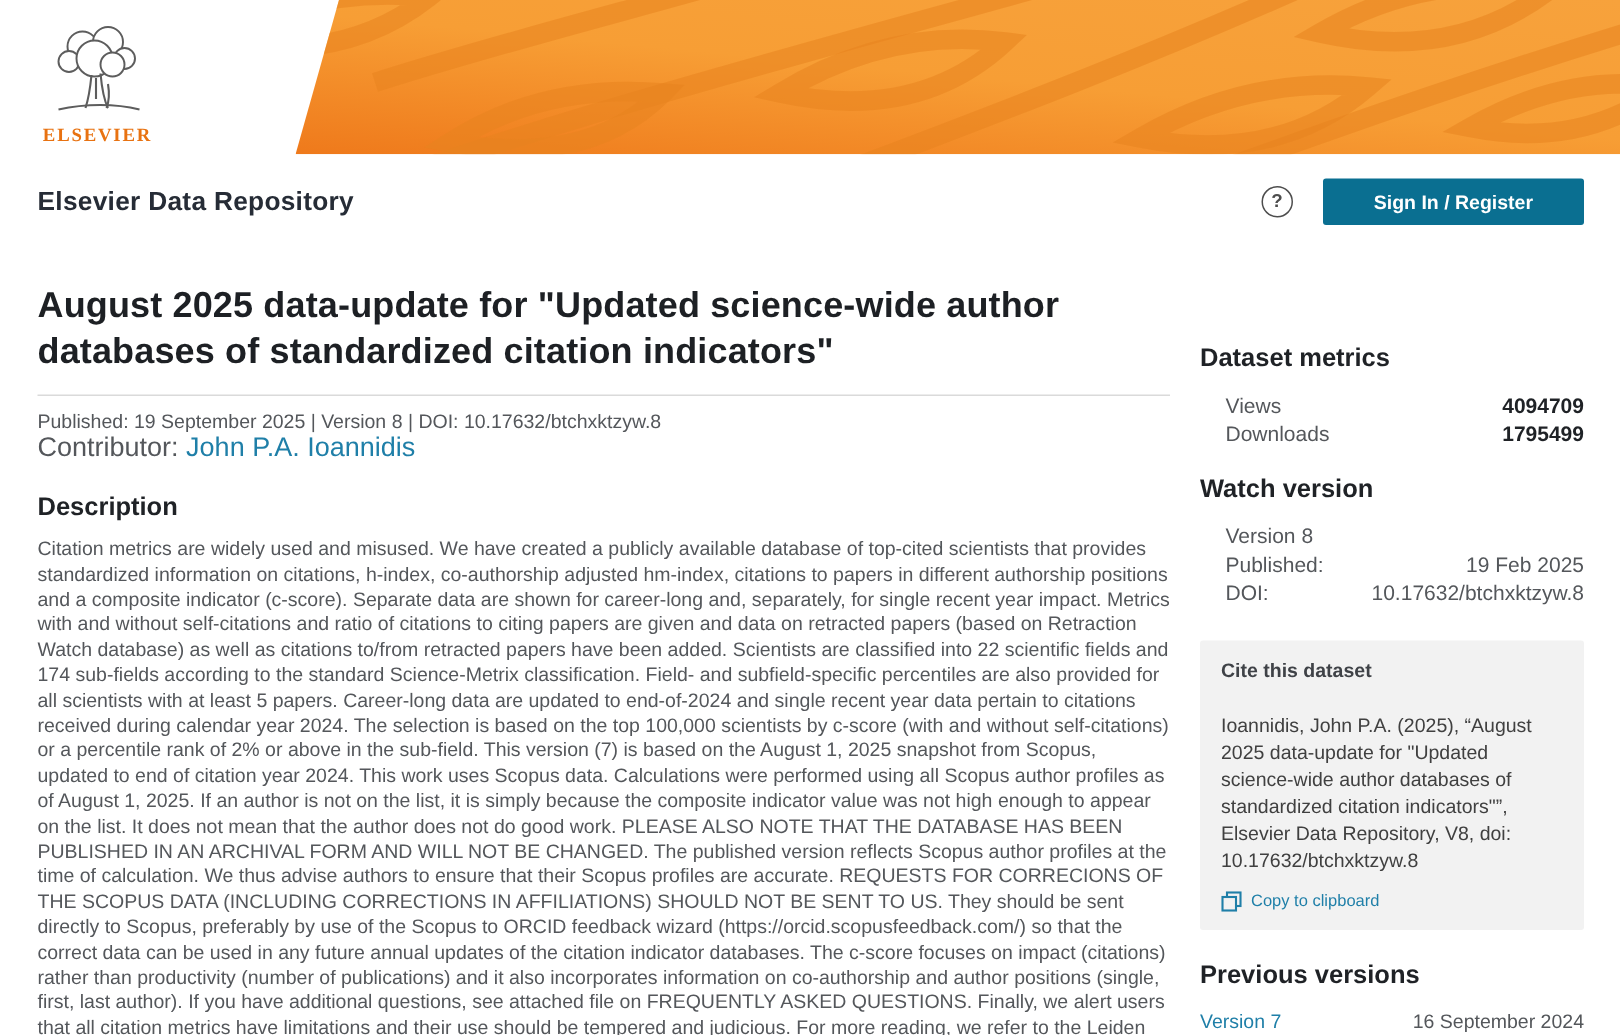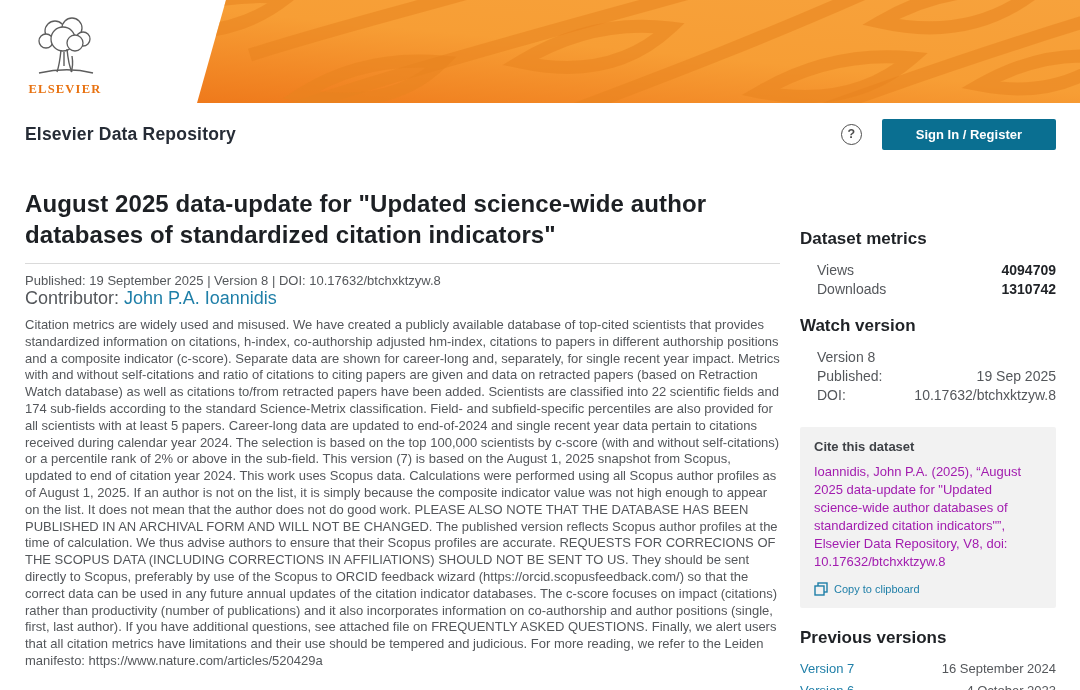--- a/index.html
+++ b/index.html
@@ -51,21 +51,21 @@
   .kv-row { display:flex; justify-content:space-between; font-size:14px; line-height:17px;
             margin-bottom:2px;margin-left:17px; }
   .kv-row .k { color:#54575b; }
   .kv-row .v { color:#1f2226; font-weight:700; }
   .kv-row .v-plain { color:#54575b; text-align:right; }
   .mt18 { margin-top:18px; }
   .mt20 { margin-top:20px; }
 
   .cite-box { background:#f2f2f2; border-radius:2px; margin-top:23px; padding:12px 14px 12px 14px; }
   .cite-h { font-size:13px; font-weight:700; color:#3f4247; }
-  .cite-text { font-size:13px; line-height:18px; color:#a21caf; margin-top:9px; }
+  .cite-text { font-size:13px; line-height:18px; color:#404040; margin-top:21px; }
   .copy-link { display:flex; align-items:center; gap:6px; margin-top:11px;
                font-size:11px; color:#1f7fa8; cursor:pointer; }
 
   .ver-rows { margin-top:10px; }
   .ver-row { display:flex; justify-content:space-between; font-size:13px; line-height:22px; }
   .ver-row .date { color:#54575b; }
 </style>
 </head>
 <body>
 
@@ -130,45 +130,46 @@
   <div class="main">
 
     <div class="col-left">
       <h1 class="dataset-title">August 2025 data-update for "Updated science-wide author databases of standardized citation indicators"</h1>
       <hr class="divider">
       <div class="meta-line">Published: 19 September 2025 | Version 8 | DOI: 10.17632/btchxktzyw.8</div>
       <div class="meta-line2">
         <span>Contributor:</span>
         <a class="link">John P.A. Ioannidis</a>
       </div>
+      <h2 class="section-h">Description</h2>
       <p class="desc-text">Citation metrics are widely used and misused. We have created a publicly available database of top-cited scientists that provides standardized information on citations, h-index, co-authorship adjusted hm-index, citations to papers in different authorship positions and a composite indicator (c-score). Separate data are shown for career-long and, separately, for single recent year impact. Metrics with and without self-citations and ratio of citations to citing papers are given and data on retracted papers (based on Retraction Watch database) as well as citations to/from retracted papers have been added. Scientists are classified into 22 scientific fields and 174 sub-fields according to the standard Science-Metrix classification. Field- and subfield-specific percentiles are also provided for all scientists with at least 5 papers. Career-long data are updated to end-of-2024 and single recent year data pertain to citations received during calendar year 2024. The selection is based on the top 100,000 scientists by c-score (with and without self-citations) or a percentile rank of 2% or above in the sub-field. This version (7) is based on the August 1, 2025 snapshot from Scopus, updated to end of citation year 2024. This work uses Scopus data. Calculations were performed using all Scopus author profiles as of August 1, 2025. If an author is not on the list, it is simply because the composite indicator value was not high enough to appear on the list. It does not mean that the author does not do good work. PLEASE ALSO NOTE THAT THE DATABASE HAS BEEN PUBLISHED IN AN ARCHIVAL FORM AND WILL NOT BE CHANGED. The published version reflects Scopus author profiles at the time of calculation. We thus advise authors to ensure that their Scopus profiles are accurate. REQUESTS FOR CORRECIONS OF THE SCOPUS DATA (INCLUDING CORRECTIONS IN AFFILIATIONS) SHOULD NOT BE SENT TO US. They should be sent directly to Scopus, preferably by use of the Scopus to ORCID feedback wizard (https://orcid.scopusfeedback.com/) so that the correct data can be used in any future annual updates of the citation indicator databases. The c-score focuses on impact (citations) rather than productivity (number of publications) and it also incorporates information on co-authorship and author positions (single, first, last author). If you have additional questions, see attached file on FREQUENTLY ASKED QUESTIONS. Finally, we alert users that all citation metrics have limitations and their use should be tempered and judicious. For more reading, we refer to the Leiden manifesto: https://www.nature.com/articles/520429a</p>
     </div>
 
     <div class="col-right">
 
       <h2 class="side-h">Dataset metrics</h2>
       <div class="kv-rows">
         <div class="kv-row">
           <span class="k">Views</span>
           <span class="v">4094709</span>
         </div>
         <div class="kv-row">
           <span class="k">Downloads</span>
-          <span class="v">1310742</span>
+          <span class="v">1795499</span>
         </div>
       </div>
 
       <h2 class="side-h mt18">Watch version</h2>
       <div class="kv-rows">
         <div class="kv-row">
           <span class="k">Version 8</span>
         </div>
         <div class="kv-row">
           <span class="k">Published:</span>
-          <span class="v-plain">19 Sep 2025</span>
+          <span class="v-plain">19 Feb 2025</span>
         </div>
         <div class="kv-row">
           <span class="k">DOI:</span>
           <span class="v-plain">10.17632/btchxktzyw.8</span>
         </div>
       </div>
 
       <div class="cite-box">
         <div class="cite-h">Cite this dataset</div>
         <div class="cite-text">Ioannidis, John P.A. (2025), “August 2025 data-update for "Updated science-wide author databases of standardized citation indicators"”, Elsevier Data Repository, V8, doi: 10.17632/btchxktzyw.8</div>

